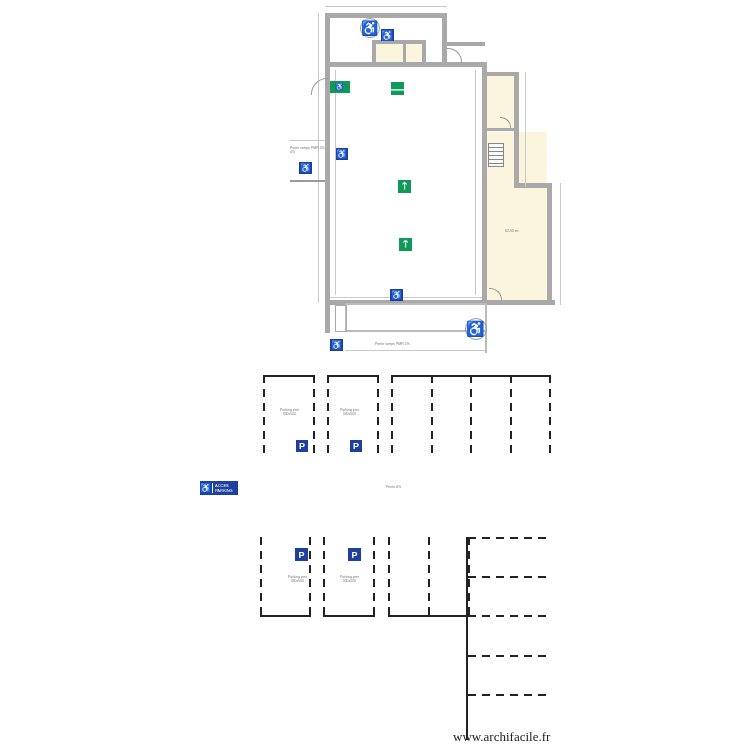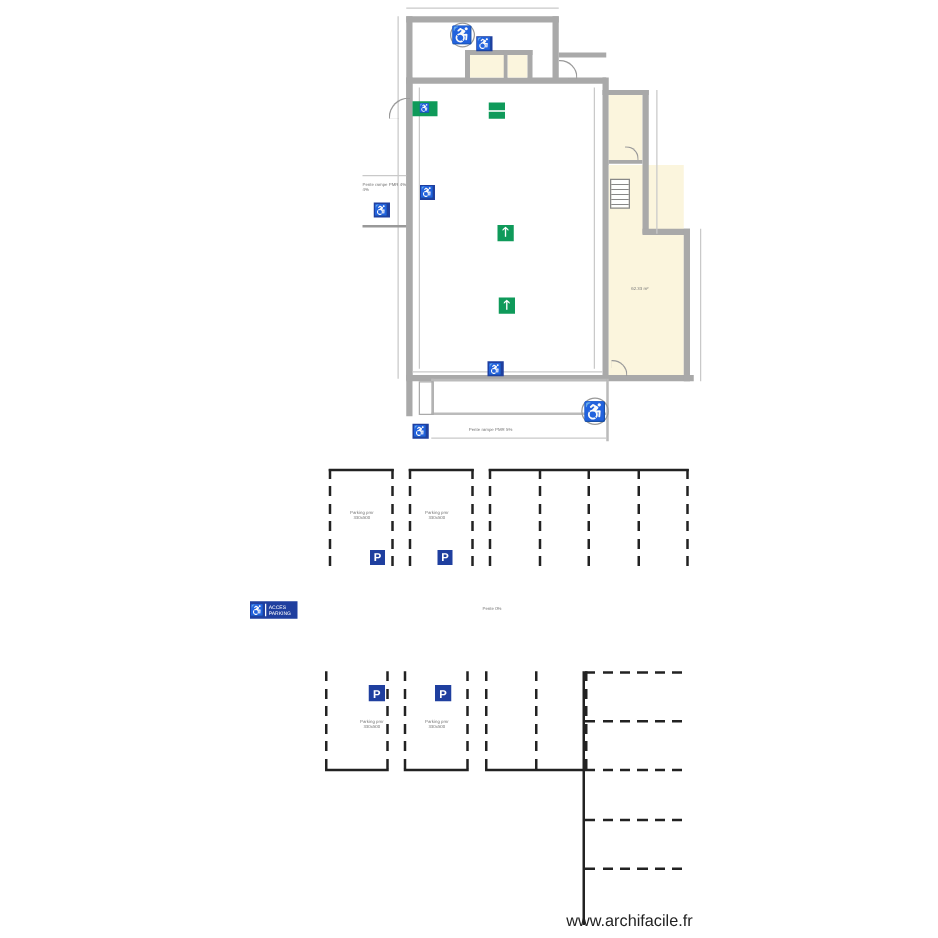--- a/index.html
+++ b/index.html
@@ -165,13 +165,13 @@
 
   <div class="solid-v" style="left:466px;top:537px;height:203px;"></div>
   <div class="dash-v" style="left:468px;top:537px;height:80px;"></div>
   <div class="dash-h" style="left:468px;top:537px;width:80px;"></div>
   <div class="dash-h" style="left:468px;top:576px;width:80px;"></div>
   <div class="dash-h" style="left:468px;top:615px;width:80px;"></div>
   <div class="dash-h" style="left:468px;top:655px;width:80px;"></div>
   <div class="dash-h" style="left:468px;top:694px;width:80px;"></div>
 </div>
 
-<div class="watermark" style="left:453px;top:729px;">www.archifacile.fr</div>
+<div class="watermark" style="left:453px;top:729px;font-family:Liberation Serif, serif;">www.archifacile.fr</div>
 
 </body></html>

